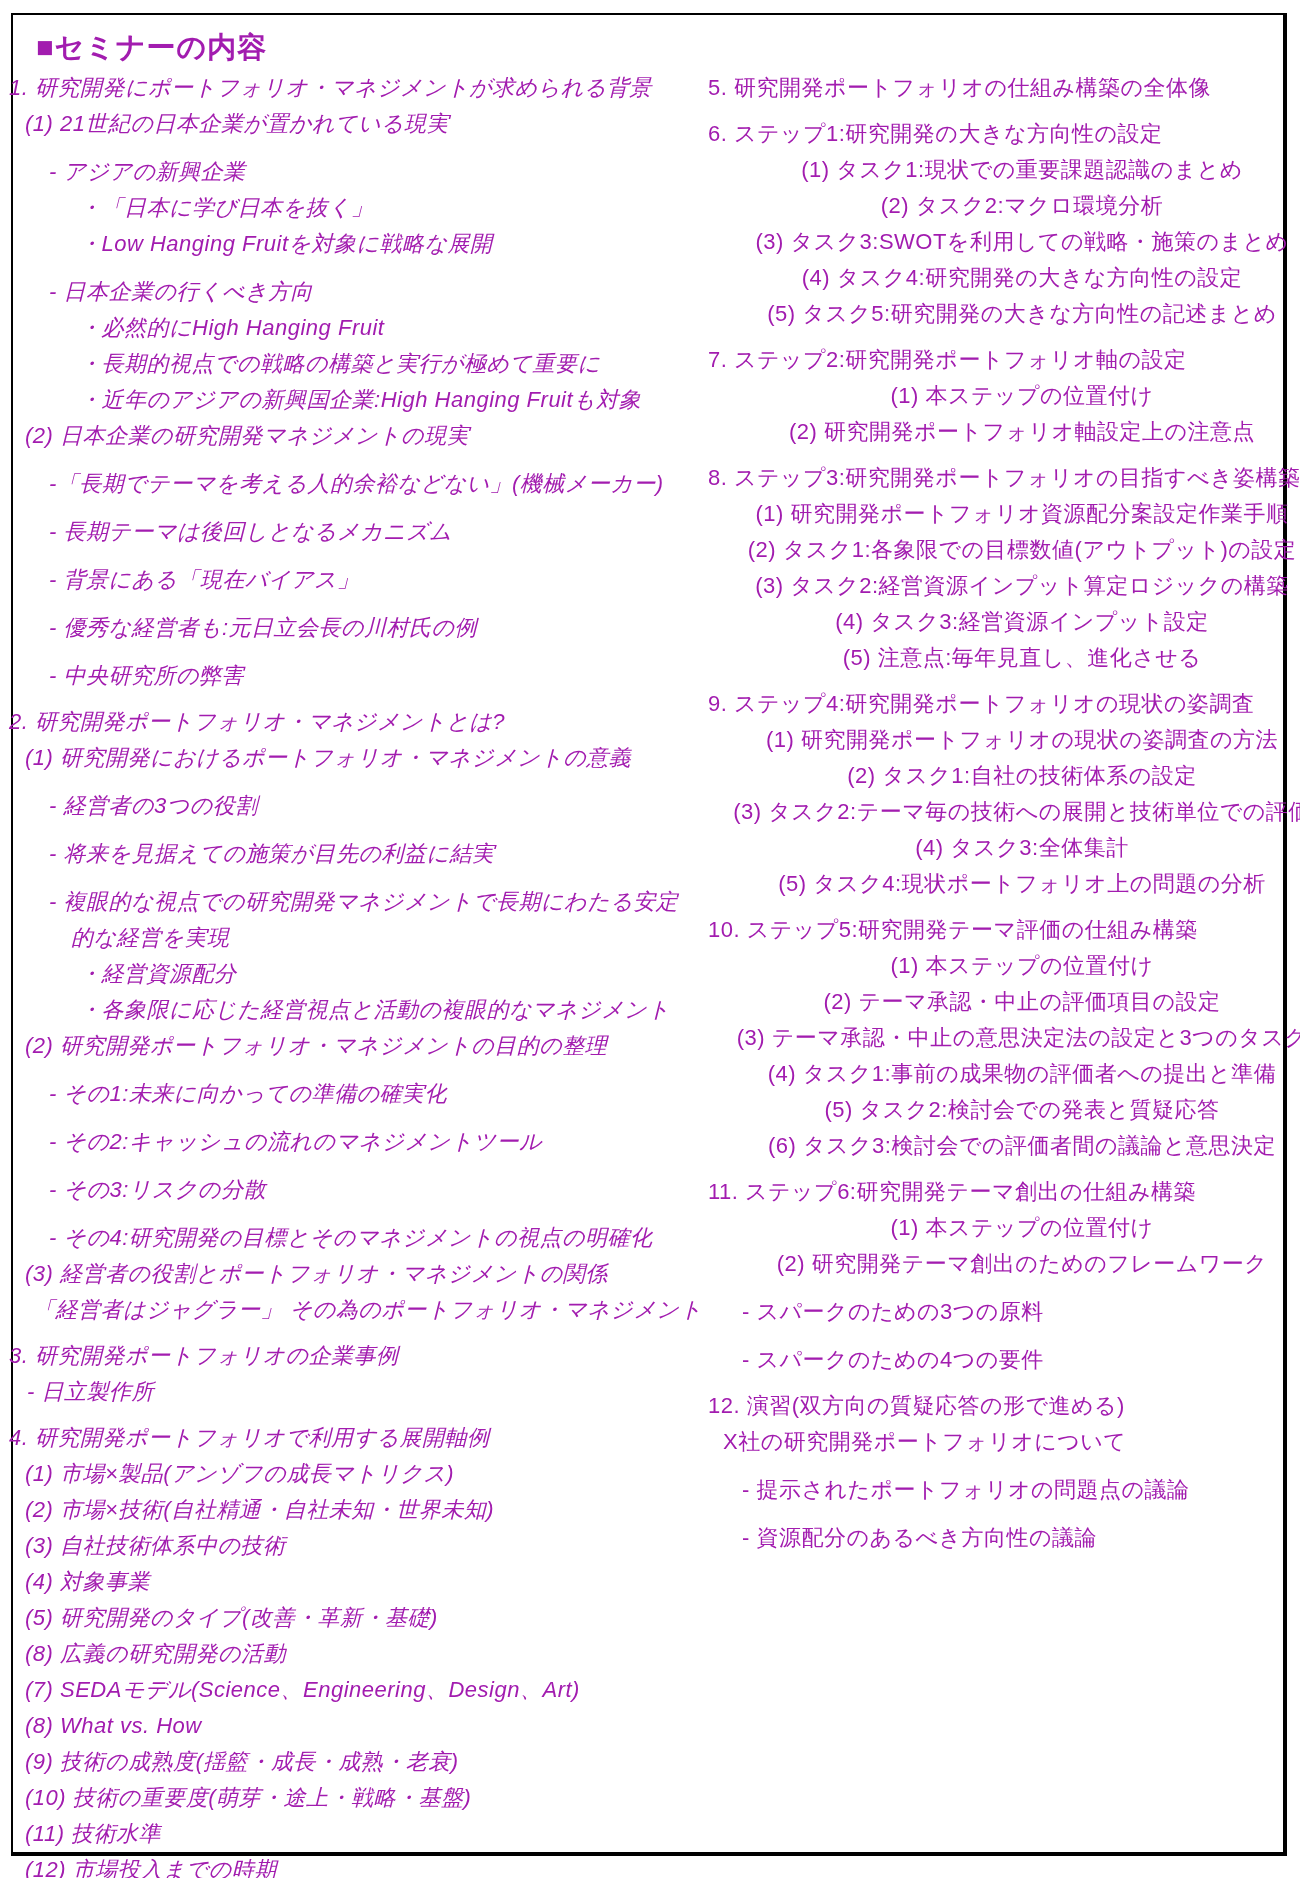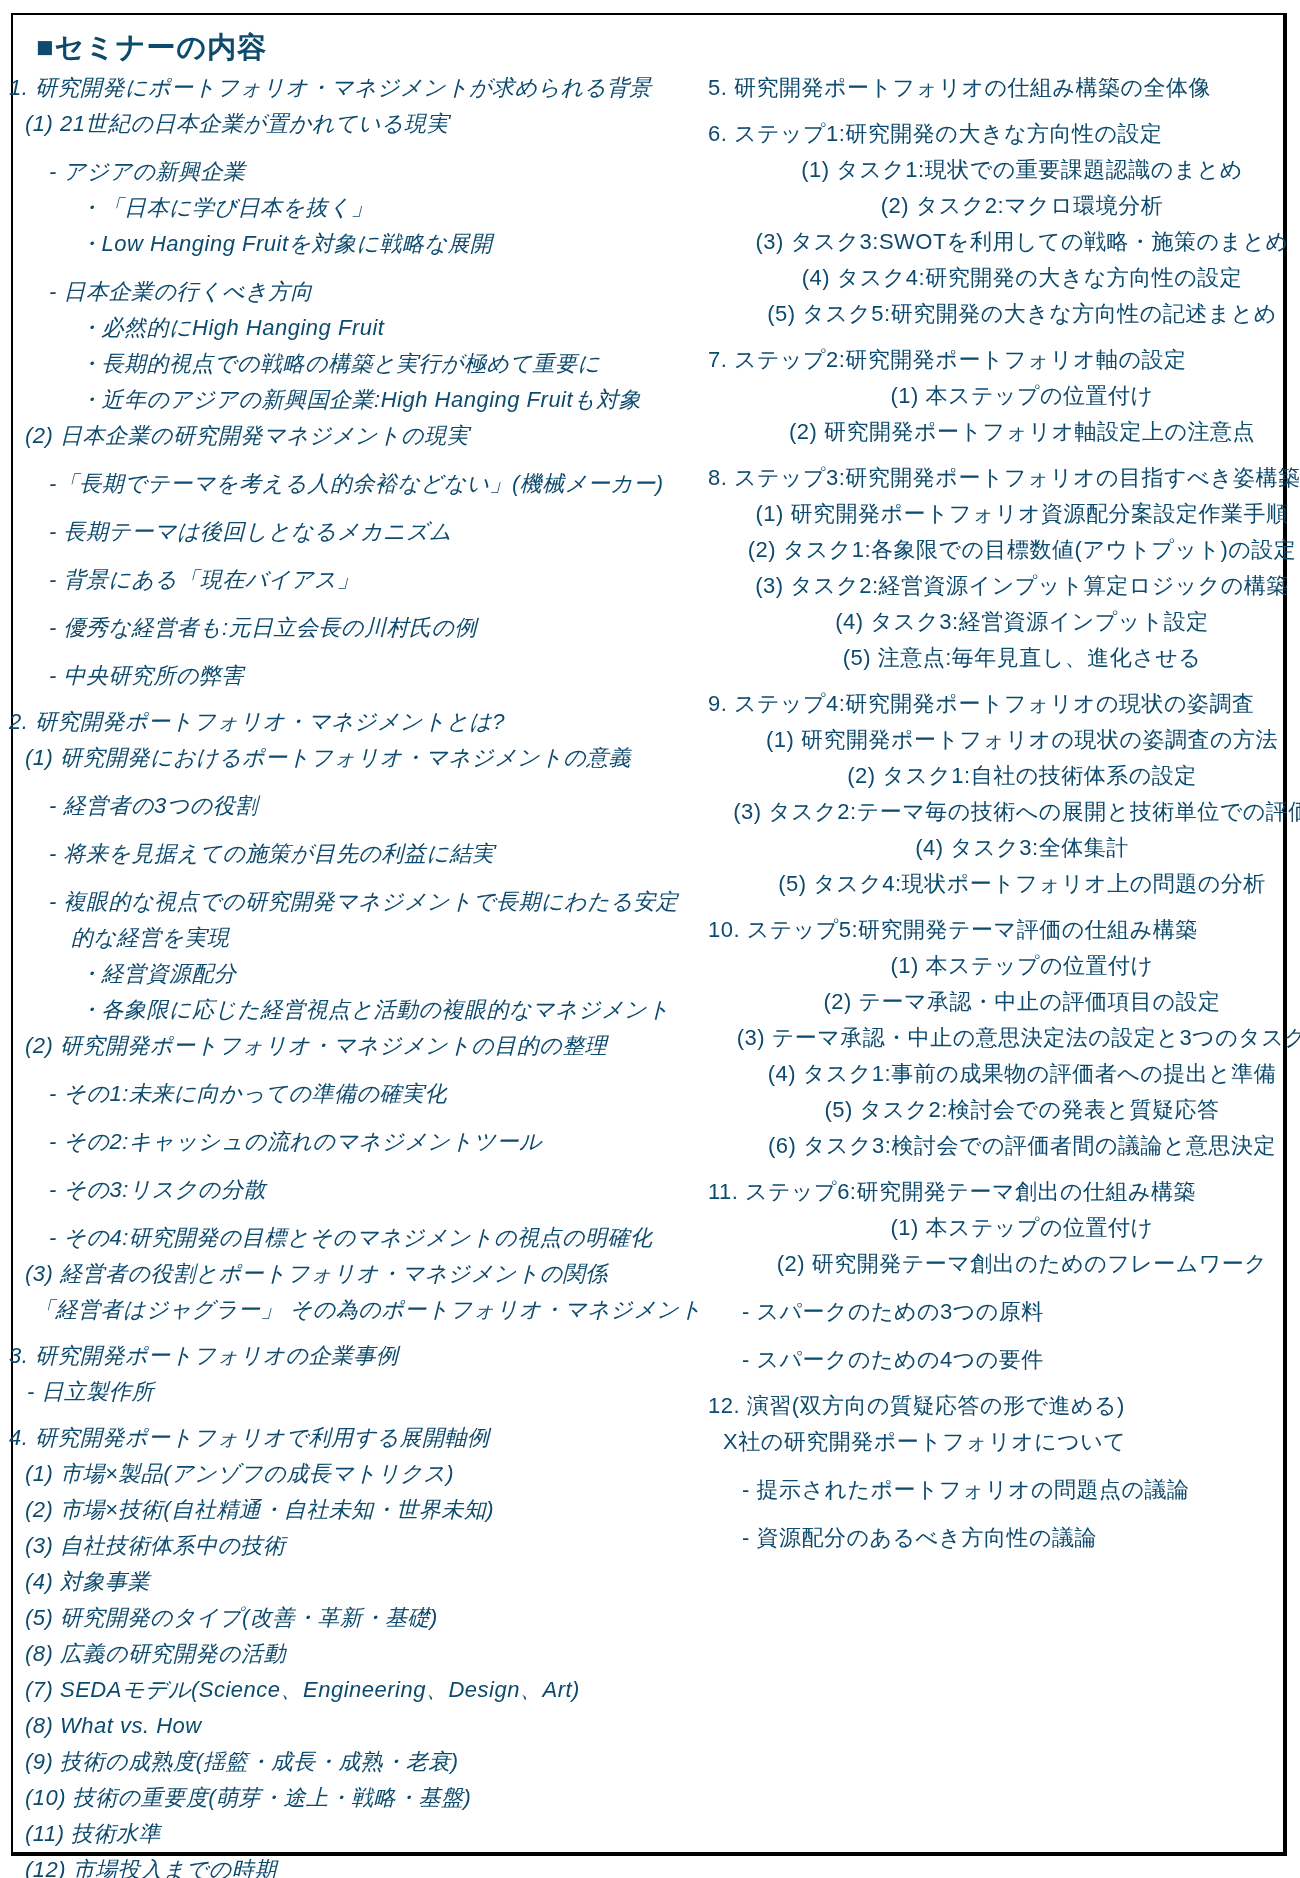--- a/index.html
+++ b/index.html
@@ -6,21 +6,21 @@
     margin: 0;
     padding: 0;
     background: #ffffff;
   }
   .page {
     position: relative;
     width: 1300px;
     height: 1878px;
     background: #ffffff;
     font-family: "Liberation Sans", "DejaVu Sans", sans-serif;
-    color: #0c4a6e;
+    color: #a21caf;
     overflow: hidden;
   }
   .frame {
     position: absolute;
     left: 11px;
     top: 13px;
     width: 1276px;
     height: 1843px;
     box-sizing: border-box;
     border: 2px solid #000000;

